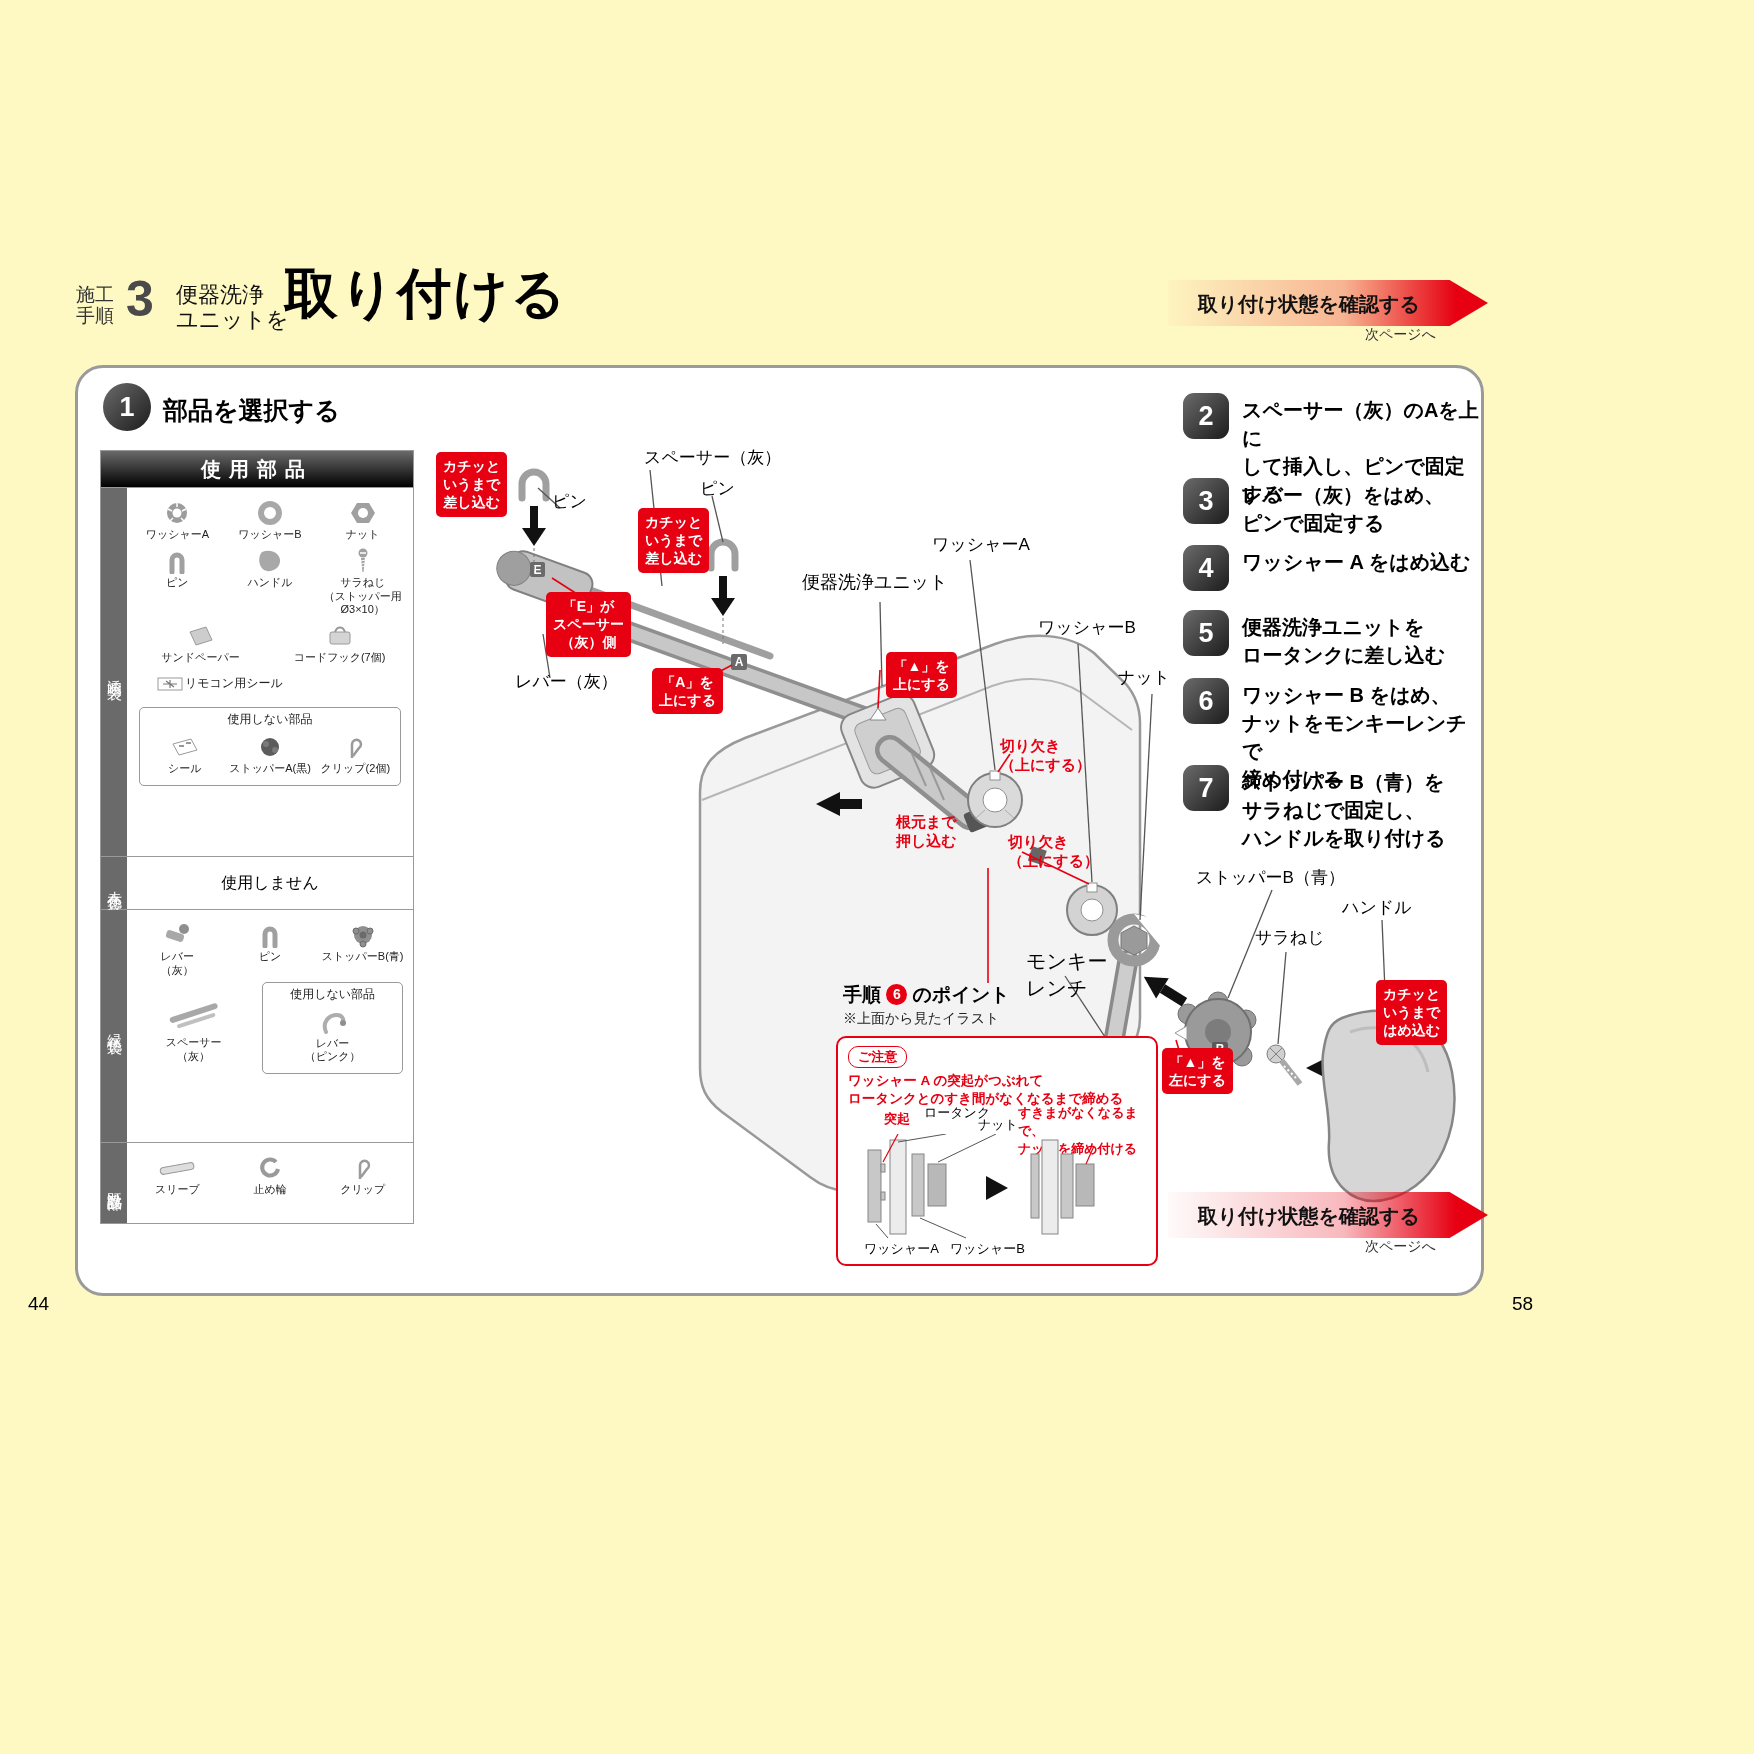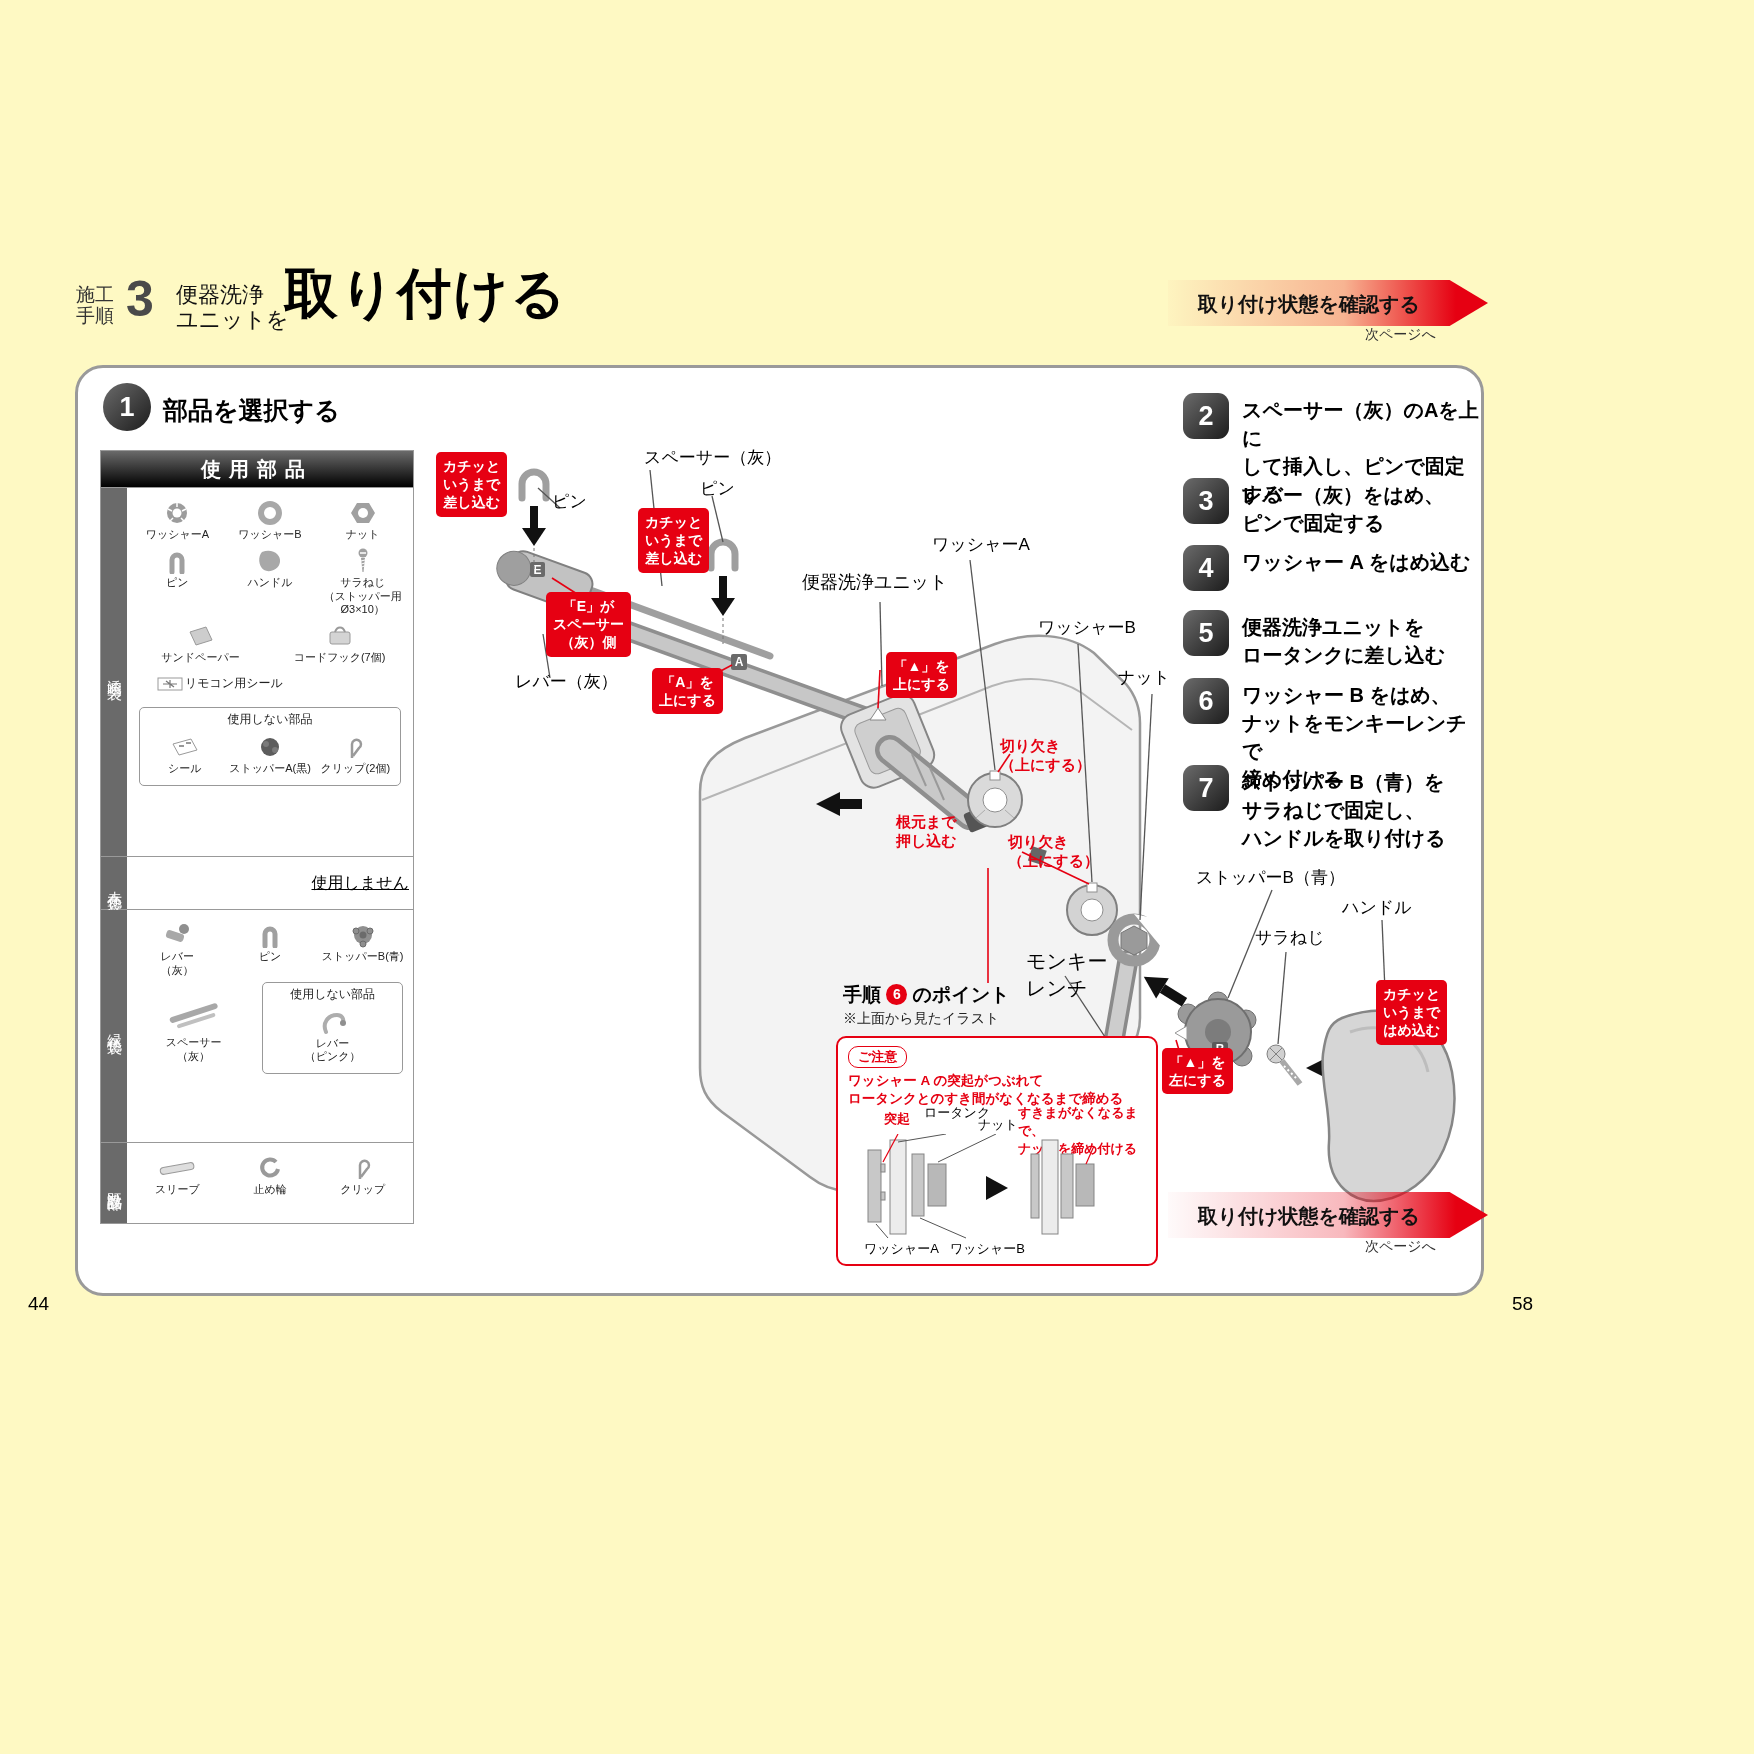--- a/index.html
+++ b/index.html
@@ -46,21 +46,21 @@
   .t-body { flex:1; padding:6px 4px; box-sizing:border-box; }
   .p-row { display:flex; justify-content:space-around; align-items:flex-start; margin:4px 0; }
   .p-item { text-align:center; flex:1; }
   .p-icon { height:30px; display:flex; align-items:center; justify-content:center; }
   .p-icon svg { width:30px; height:26px; }
   .p-label { font-size:11px; line-height:1.25; color:#222; white-space:pre-line; }
   .p-inline { justify-content:flex-start; padding-left:24px; align-items:center; }
   .p-inline .p-label { font-size:12px; }
   .unused { border:1.5px solid #999; border-radius:5px; margin:8px 8px 4px; padding:3px 2px 5px; }
   .unused-title { text-align:center; font-size:12px; color:#222; margin-bottom:2px; }
-  .t-note { font-size:16px; text-align:right; width:100%; align-self:center;text-decoration:underline; }
+  .t-note { font-size:16px; text-align:center; width:100%; align-self:center; }
 
   
   .step-row { position:absolute; display:flex; gap:13px; width:300px; }
   .step-badge { flex:0 0 46px; width:46px; height:46px; border-radius:11px;
       background:linear-gradient(135deg,#6b6b6b,#1c1c1c); color:#fff; font-size:27px; font-weight:bold;
       display:flex; align-items:center; justify-content:center; }
   .step-text { font-size:20px; line-height:1.4; font-weight:600; white-space:pre-line; padding-top:3px; }
 
   
   .dlabel { position:absolute; font-size:17px; color:#000; white-space:pre-line; }

